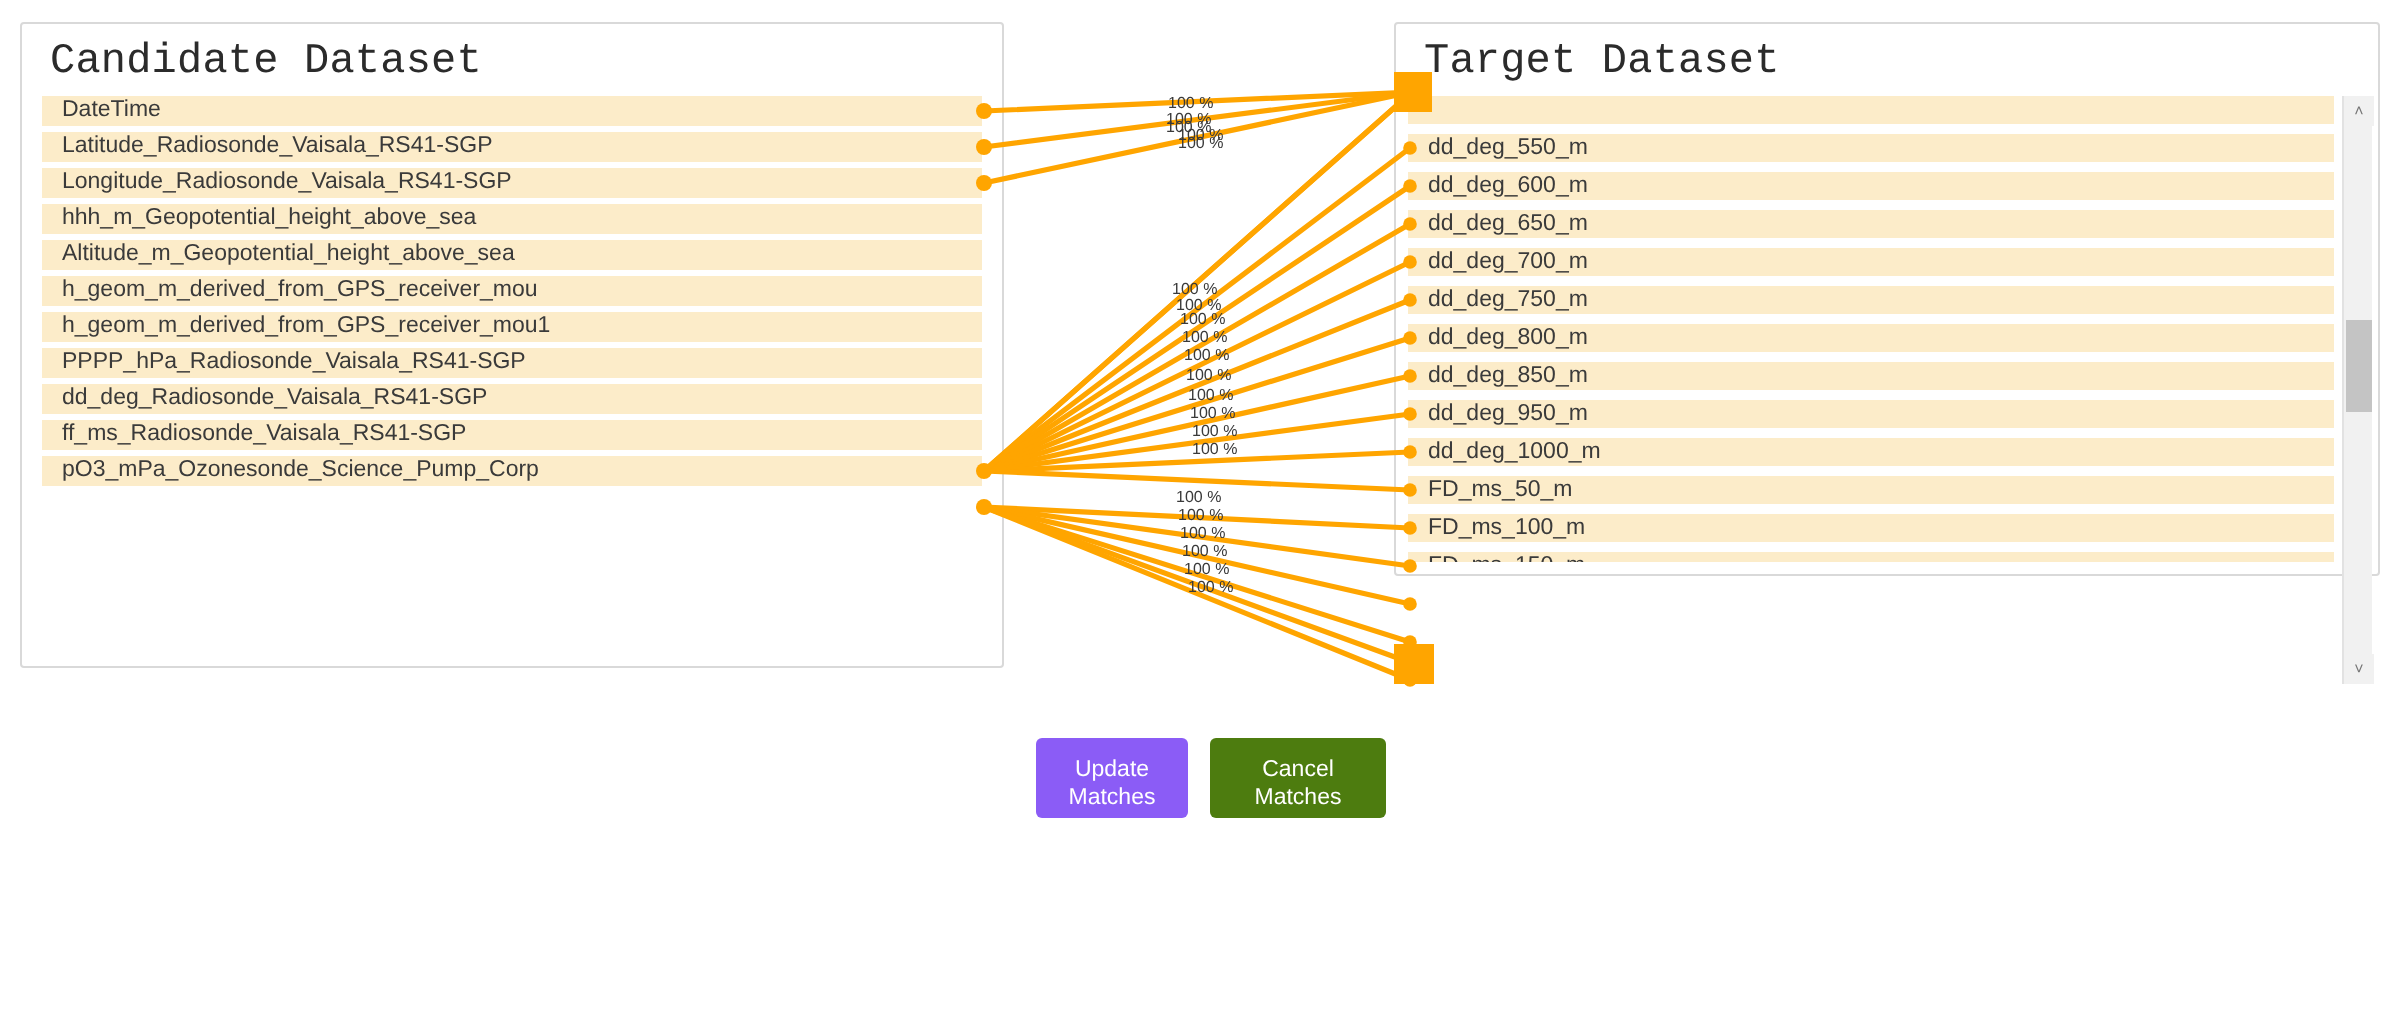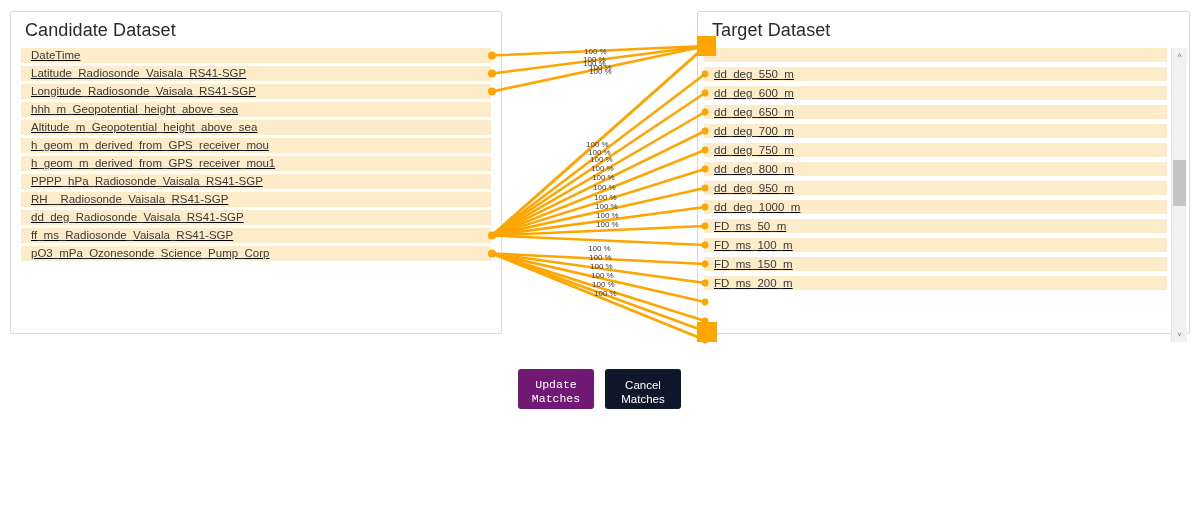--- a/index.html
+++ b/index.html
@@ -29,43 +29,43 @@
   #candidate-panel {
     left: 10px;
     top: 11px;
     width: 492px;
     height: 323px;
   }
   #target-panel {
     left: 697px;
     top: 11px;
     width: 493px;
-    height: 323px;
+    height: 277px;
   }
 
   .panel-title {
     position: absolute;
     left: 14px;
     top: 8px;
-    font-size: 18px;
+    font-size: 21px;
     font-weight: 400;
     color: #2b2b2b;
     letter-spacing: 0.1px;
     white-space: nowrap;
+    font-family: Liberation Mono, monospace;
   }
 
   
   .list {
     position: absolute;
     left: 10px;
     top: 36px;
     right: 10px;
     bottom: 6px;
     overflow: hidden;
-    text-decoration: underline;
   }
   #target-panel .list {
     left: 6px;
     right: 22px;
     top: 36px;
     bottom: 6px;
   }
 
   .row {
     height: 14px;
@@ -144,66 +144,65 @@
     line-height: 14px;
     text-align: center;
     cursor: pointer;
     padding: 0;
   }
   #update-matches-button {
     left: 518px;
     top: 369px;
     width: 76px;
     height: 40px;
-    background: #701a75;
-    font-family: Liberation Mono, monospace;
+    background: #8b5cf6;
   }
   #cancel-matches-button {
     left: 605px;
     top: 369px;
-    width: 76px;
+    width: 88px;
     height: 40px;
-    background: #0f172a;
+    background: #4d7c0f;
   }
   .btn .l1 { display: block; margin-top: 5px; }
   .btn .l2 { display: block; }
 </style>
 </head>
 <body>
 
 <div id="app">
 
   <div class="panel" id="candidate-panel">
     <div class="panel-title">Candidate Dataset</div>
     <div class="list" id="candidate-list">
         <div class="row">DateTime</div>
         <div class="row">Latitude_Radiosonde_Vaisala_RS41-SGP</div>
         <div class="row">Longitude_Radiosonde_Vaisala_RS41-SGP</div>
         <div class="row">hhh_m_Geopotential_height_above_sea</div>
         <div class="row">Altitude_m_Geopotential_height_above_sea</div>
         <div class="row">h_geom_m_derived_from_GPS_receiver_mou</div>
         <div class="row">h_geom_m_derived_from_GPS_receiver_mou1</div>
         <div class="row">PPPP_hPa_Radiosonde_Vaisala_RS41-SGP</div>
-        <div class="row">RH__Radiosonde_Vaisala_RS41-SGP</div>
         <div class="row">dd_deg_Radiosonde_Vaisala_RS41-SGP</div>
         <div class="row">ff_ms_Radiosonde_Vaisala_RS41-SGP</div>
         <div class="row">pO3_mPa_Ozonesonde_Science_Pump_Corp</div>
       </div>
   </div>
 
   <div class="panel" id="target-panel">
     <div class="panel-title">Target Dataset</div>
     <div class="list" id="target-list">
         <div class="row partial"></div>
         <div class="row">dd_deg_550_m</div>
         <div class="row">dd_deg_600_m</div>
         <div class="row">dd_deg_650_m</div>
         <div class="row">dd_deg_700_m</div>
         <div class="row">dd_deg_750_m</div>
         <div class="row">dd_deg_800_m</div>
+        <div class="row">dd_deg_850_m</div>
         <div class="row">dd_deg_950_m</div>
         <div class="row">dd_deg_1000_m</div>
         <div class="row">FD_ms_50_m</div>
         <div class="row">FD_ms_100_m</div>
         <div class="row">FD_ms_150_m</div>
         <div class="row">FD_ms_200_m</div>
       </div>
     <div id="target-scrollbar">
       <div class="sb-btn up">˄</div>
       <div id="target-scroll-thumb"></div>

